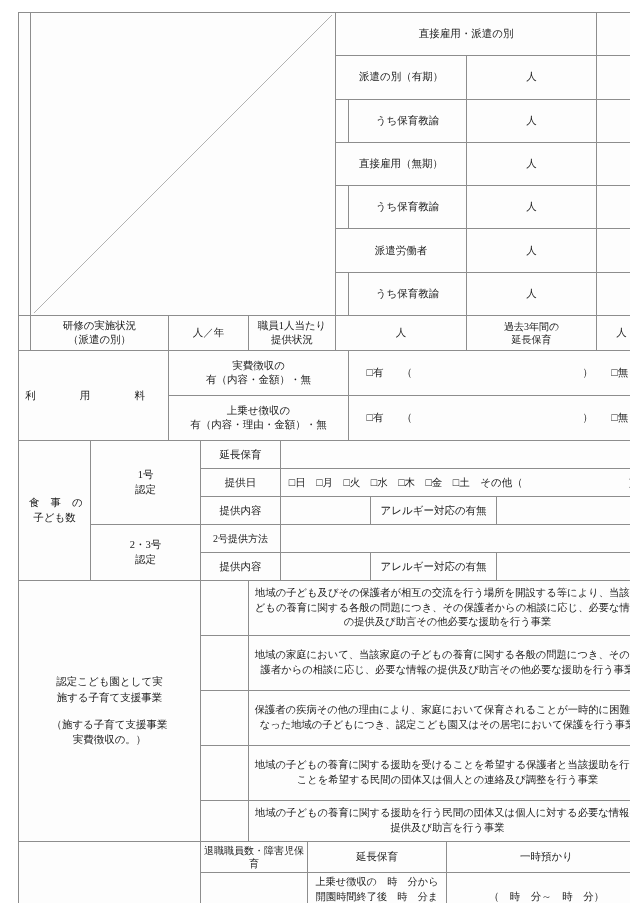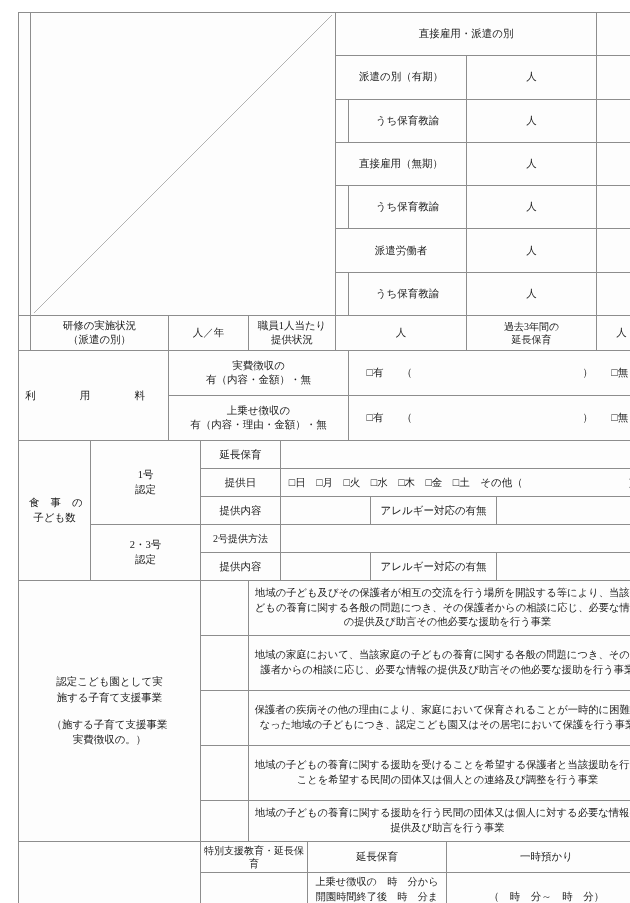--- a/index.html
+++ b/index.html
@@ -272,21 +272,21 @@
     <tr>
       <td class="white" colspan="2" style="height:36px"></td>
       <td class="white para" colspan="12">地域の子どもの養育に関する援助を行う民間の団体又は個人に対する必要な情報の提供及び助言を行う事業</td>
     </tr>
 
     <tr>
       <td class="hd twoline" colspan="5" rowspan="5">
         
         
       </td>
-      <td class="hd tiny" colspan="4" style="height:18px">特別支援教育・延長保育</td>
+      <td class="hd tiny" colspan="4" style="height:18px">退職職員数・障害児保育</td>
       <td class="hd" colspan="5">延長保育</td>
       <td class="hd" colspan="5">一時預かり</td>
     </tr>
     <tr>
       <td class="white" colspan="4" style="height:42px"></td>
       <td class="white time-l" colspan="5">
         <div>上乗せ徴収の　時　分から</div>
         <div>開園時間終了後　時　分まで</div>
       </td>
       <td class="white" colspan="5">（　時　分～　時　分）</td>

